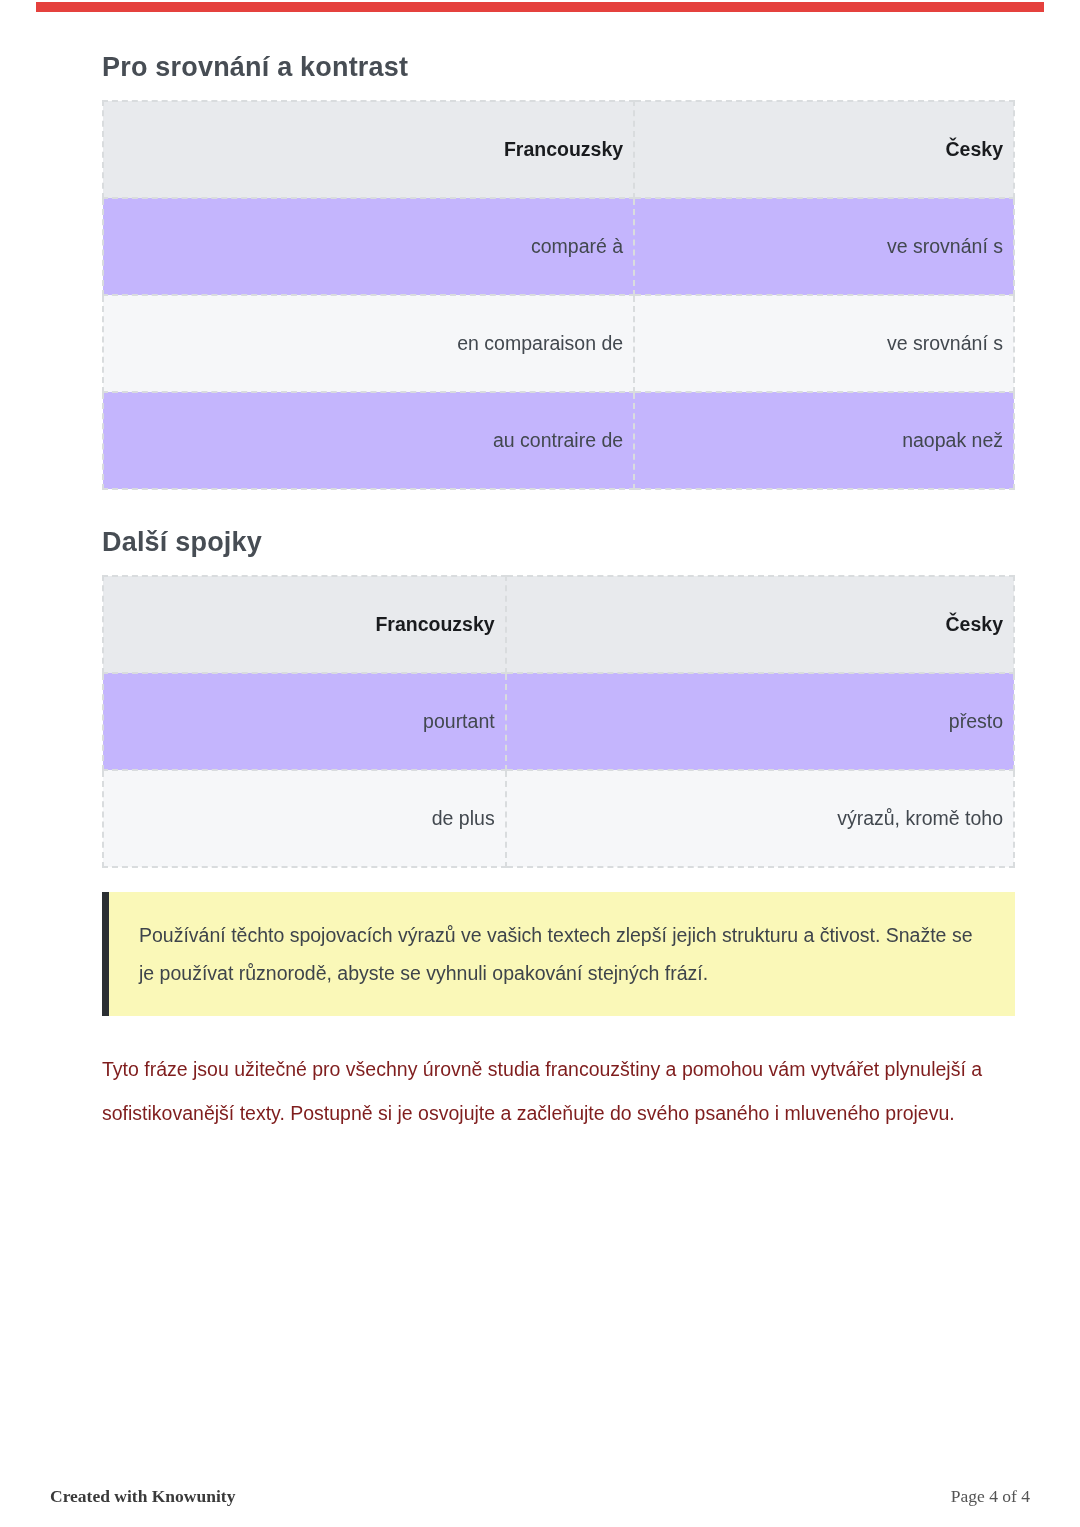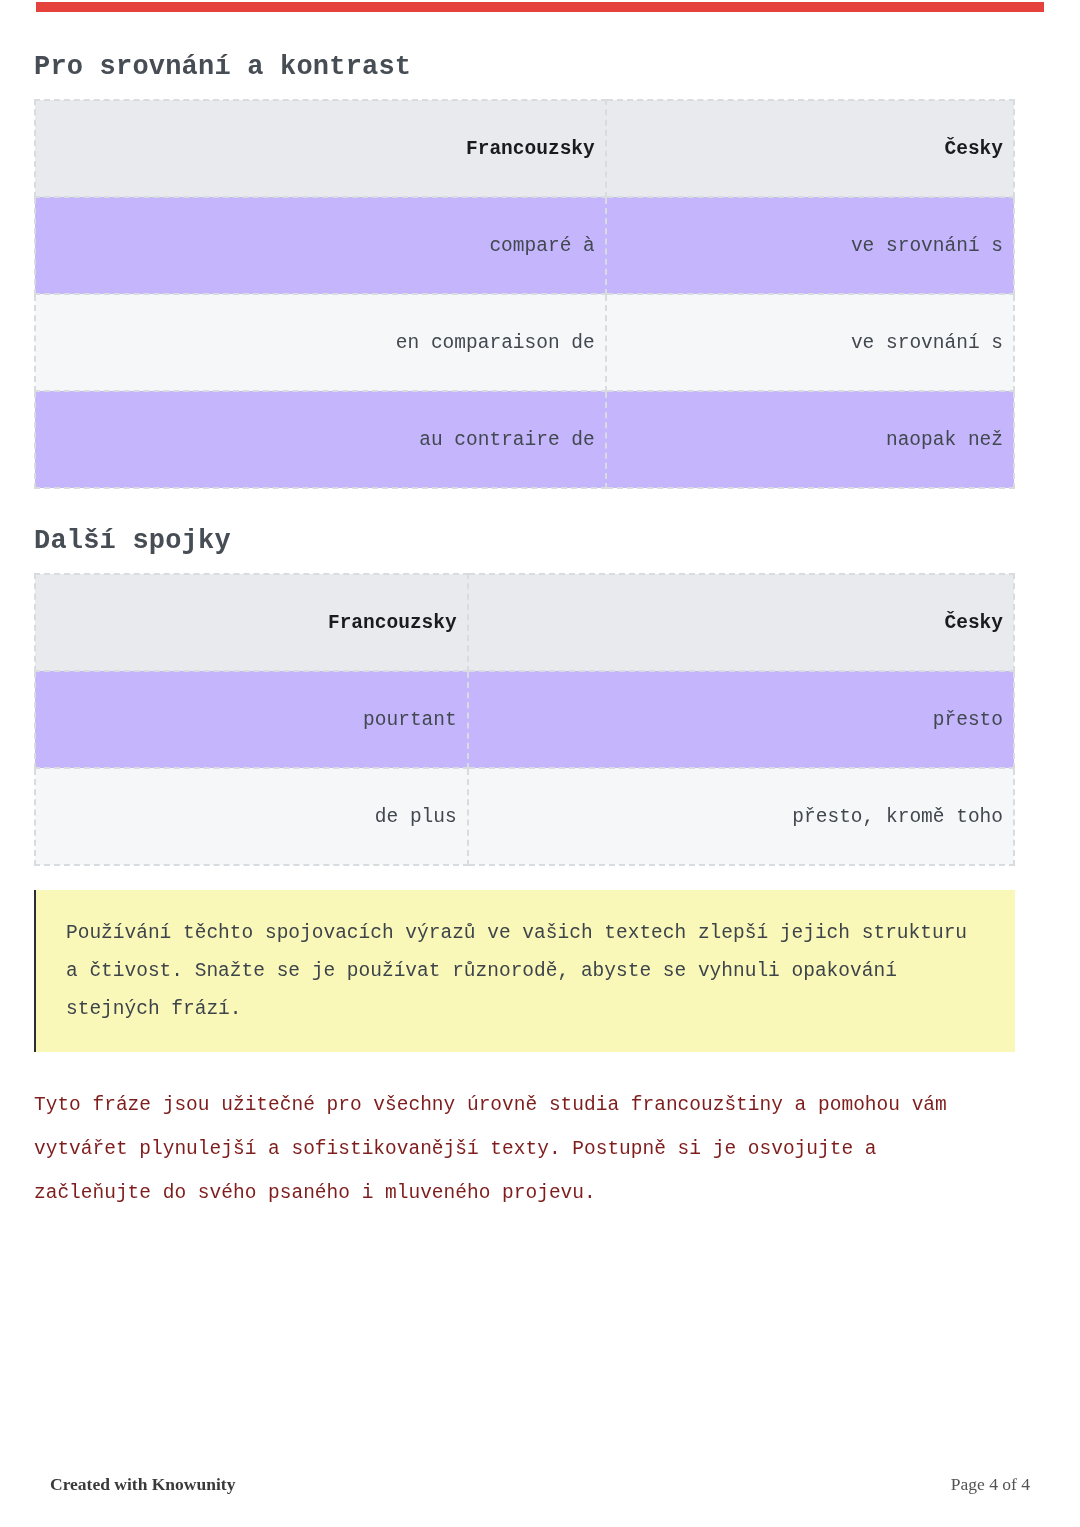--- a/index.html
+++ b/index.html
@@ -16,22 +16,21 @@
   }
   .accent-bar {
     position: absolute;
     top: 2px;
     left: 36px;
     width: 1008px;
     height: 10px;
     background: #e5413d;
   }
   .content {
-    padding: 40px 65px 0 34px; 
-    font-family: Liberation Mono, monospace;
+    padding: 40px 65px 0 102px; 
   }
   .section-heading {
     margin: 12px 0 17px 0;
     font-size: 27px;
     font-weight: bold;
     color: #474d54;
     letter-spacing: 0.2px;
   }
   .section-2 .section-heading {
     margin-top: 37px;
@@ -60,38 +59,38 @@
     font-weight: normal;
   }
   table.vocab tbody tr:nth-child(even) td {
     background: #f6f7f9;
   }
   .t1 .col-fr { width: 58.3%; }
   .t2 .col-fr { width: 44.2%; }
   .note {
     margin-top: 24px;
     background: #faf8b8;
-    border-left: 2px solid #000000;
+    border-left: 7px solid #000000;
     padding: 24px 30px;
     font-size: 19.5px;
     line-height: 38px;
     color: #3e444b;
   }
   .closing {
     margin-top: 31px;
     font-size: 19.5px;
     line-height: 44px;
     color: #7f1d1d;
     max-width: 930px;
   }
   .footer {
     position: absolute;
     left: 50px;
     right: 50px;
-    bottom: 32px;
+    bottom: 20px;
     display: flex;
     justify-content: space-between;
     align-items: baseline;
     font-family: "Liberation Serif", serif;
     font-size: 17.5px;
   }
   .footer-left { font-weight: bold; color: #3a3a3a; }
   .footer-right { font-weight: normal; color: #545454; }
 </style>
 </head>
@@ -146,21 +145,21 @@
             <th>Česky</th>
           </tr>
         </thead>
         <tbody>
           <tr>
             <td>pourtant</td>
             <td>přesto</td>
           </tr>
           <tr>
             <td>de plus</td>
-            <td>přesto, kromě toho</td>
+            <td>výrazů, kromě toho</td>
           </tr>
         </tbody>
       </table>
     </div>
 
     <div class="note" style="background: rgb(250, 248, 184); border-left-color: rgb(43, 47, 51);">Používání těchto spojovacích výrazů ve vašich textech zlepší jejich strukturu a čtivost. Snažte se je používat různorodě, abyste se vyhnuli opakování stejných frází.</div>
 
     <p class="closing">Tyto fráze jsou užitečné pro všechny úrovně studia francouzštiny a pomohou vám vytvářet plynulejší a sofistikovanější texty. Postupně si je osvojujte a začleňujte do svého psaného i mluveného projevu.</p>
 
   </div>

